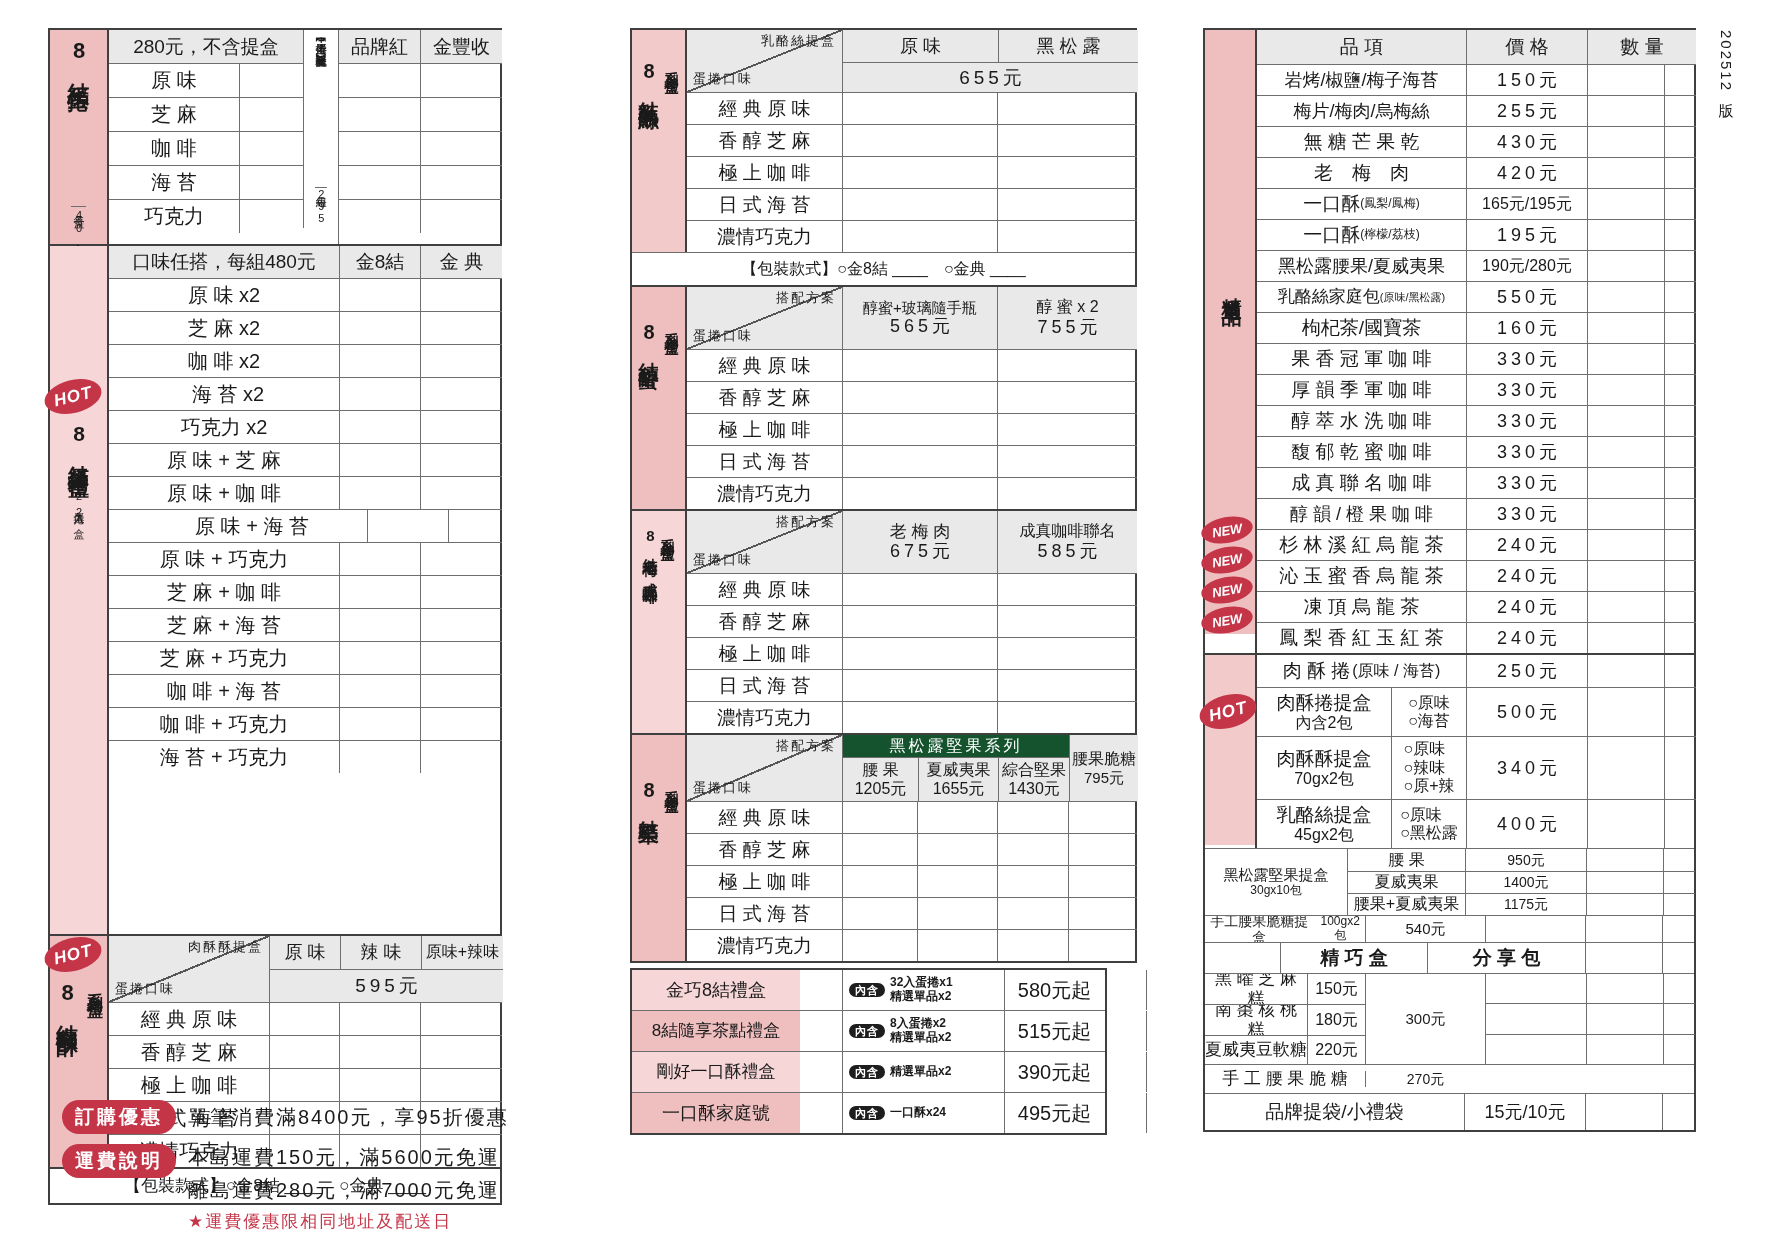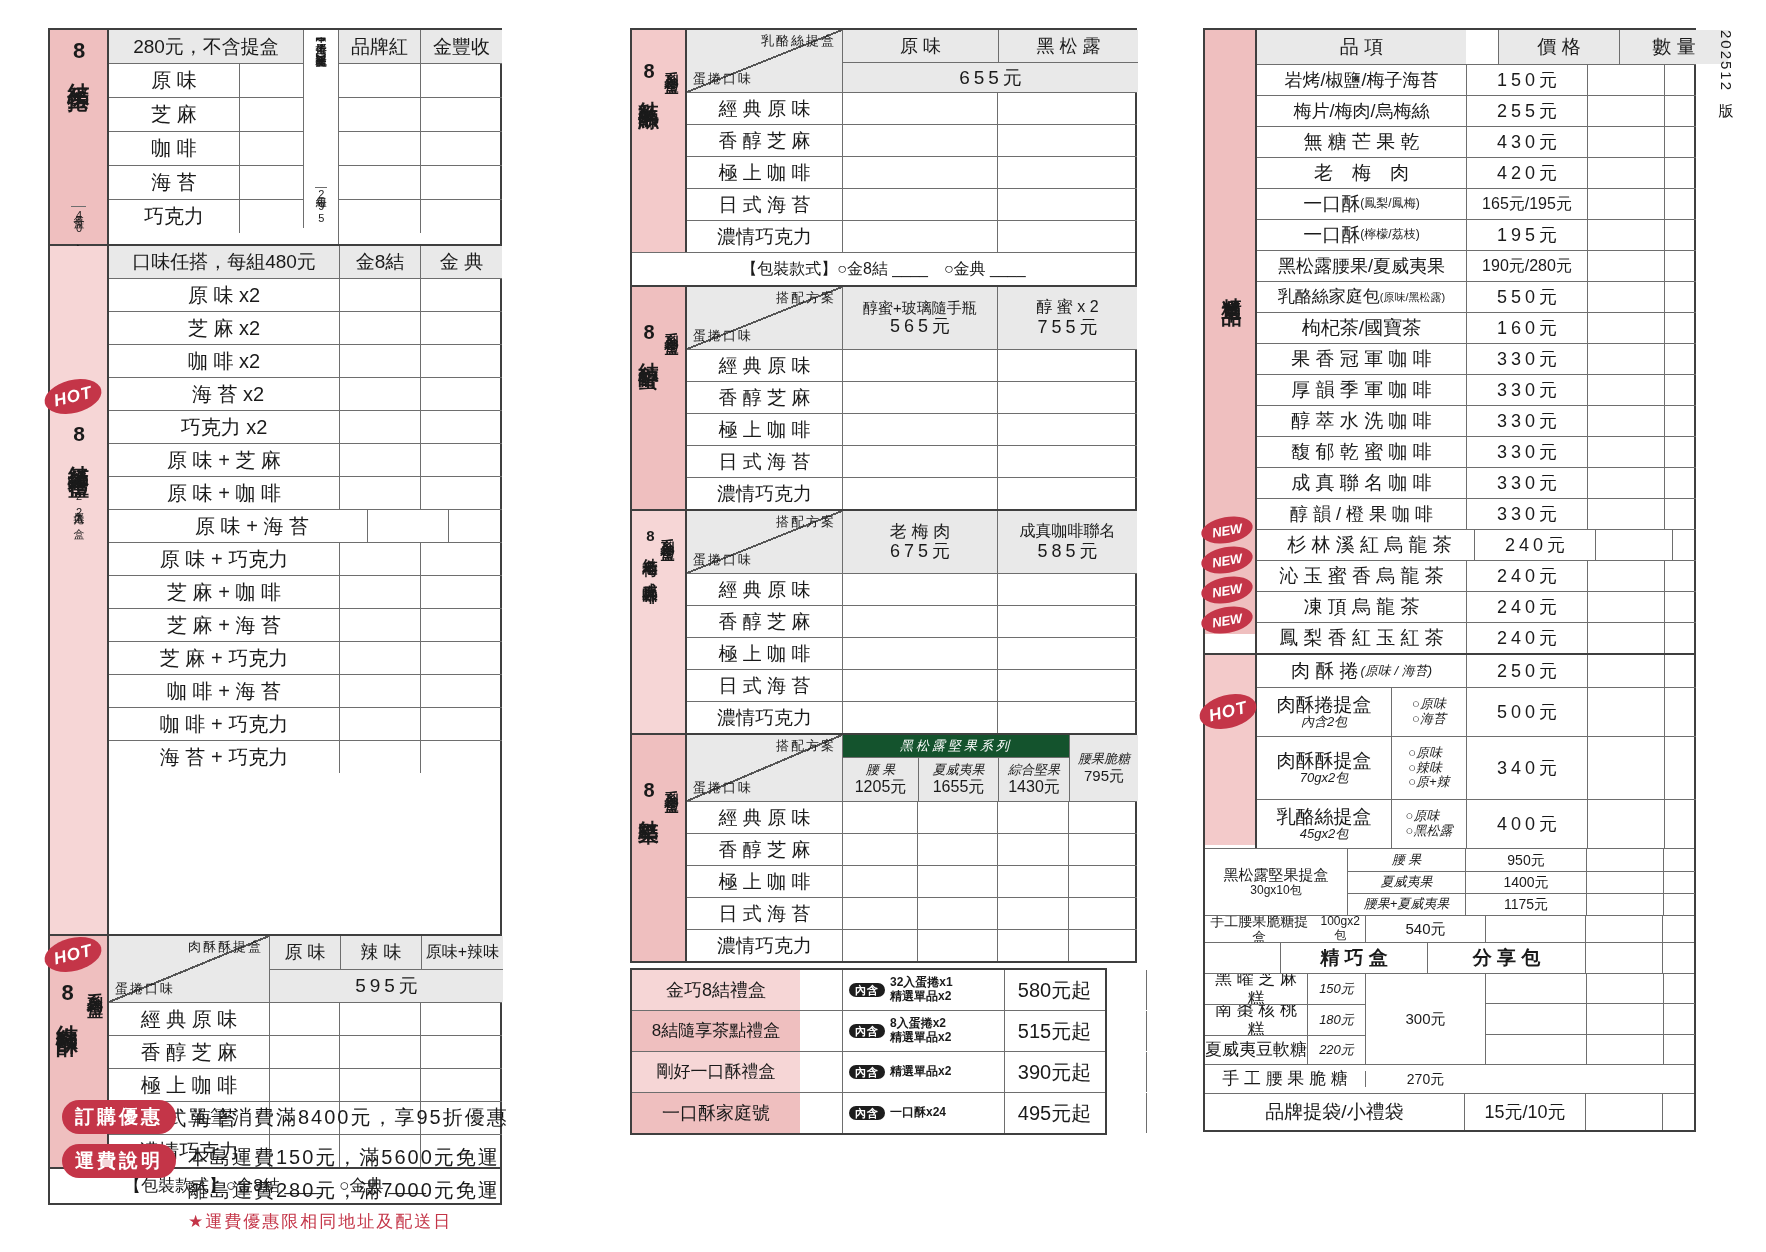--- a/index.html
+++ b/index.html
@@ -17,21 +17,21 @@
   .secb{border-top:2px solid #3f3f3f !important;}
   .side + *{border-left:2px solid #3f3f3f;}
   .head{background:#e9e9e9;}
   .dark{background:#14532d;color:#fff;}
   .pinkA{background:#efbfbf;}
   .pinkB{background:#f6d6d6;}
   .pinkC{background:#f3caca;}
   .side{display:flex;align-items:flex-start;justify-content:center;box-sizing:border-box;flex:none;position:relative;}
   .vt{writing-mode:vertical-rl;text-orientation:upright;letter-spacing:3px;}
   .bold{font-weight:bold;}
-  .f11{font-size:11px;} .f12{font-size:12px;} .f13{font-size:13px;font-style:italic;} .f14{font-size:14px;}
+  .f11{font-size:11px;} .f12{font-size:12px;} .f13{font-size:16px;} .f14{font-size:14px;}
   .f15{font-size:15px;} .f16{font-size:16px;} .f17{font-size:17px;} .f18{font-size:18px;}
   .f20{font-size:20px;} .f21{font-size:21px;} .f22{font-size:22px;}
   .sp{letter-spacing:4px;text-indent:4px;}
   .h30{height:30px;} .h31{height:31px;} .h32{height:32px;} .h33{height:33px;} .h34{height:34px;}
   .h36{height:36px;} .h40{height:40px;gap:42px;} .h44{height:44px;} .h48{height:48px;} .h62{height:62px;} .h66{height:66px;}
   .diag{position:relative;
         background:linear-gradient(to bottom right,#e9e9e9 calc(50% - 1px),#555 calc(50% - 1px),#555 calc(50% + 1px),#e9e9e9 calc(50% + 1px));}
   .diag .dt{position:absolute;top:4px;right:6px;font-size:13px;letter-spacing:2px;}
   .diag .db{position:absolute;bottom:5px;left:6px;font-size:13px;letter-spacing:2px;}
   .hot{position:absolute;width:58px;height:33px;border-radius:50%;background:#c43548;color:#fff;
@@ -590,21 +590,21 @@
           <div class="side pinkA" style="width:50px;height:604px;">
             <span class="vt f20 bold" style="position:absolute;top:252px;left:14px;border:none;">精選單品</span>
             <div class="new" style="left:-4px;top:487px;">NEW</div>
             <div class="new" style="left:-4px;top:517px;">NEW</div>
             <div class="new" style="left:-4px;top:547px;">NEW</div>
             <div class="new" style="left:-4px;top:577px;">NEW</div>
           </div>
           <div class="stack" style="width:439px;">
             <div class="r h34">
               <div class="c head" style="width:209px;">品 項</div>
-              <div class="c head" style="width:121px;margin-left:32px;">價 格</div>
+              <div class="c head" style="width:121px;">價 格</div>
               <div class="c head" style="width:109px;">數 量</div>
             </div>
             <div class="r h30">
                 <div class="c f18" style="width:209px;">岩烤/椒鹽/梅子海苔</div>
                 <div class="c f18 sp" style="width:121px;">150元</div>
                 <div class="c" style="width:77px;"></div>
                 <div class="c" style="width:32px;"></div>
               </div>
             <div class="r h30">
                 <div class="c f18" style="width:209px;">梅片/梅肉/烏梅絲</div>
@@ -693,21 +693,21 @@
                 <div class="c" style="width:77px;"></div>
                 <div class="c" style="width:32px;"></div>
               </div>
             <div class="r h30">
                 <div class="c f18" style="width:209px;">醇 韻 / 橙 果 咖 啡</div>
                 <div class="c f18 sp" style="width:121px;">330元</div>
                 <div class="c" style="width:77px;"></div>
                 <div class="c" style="width:32px;"></div>
               </div>
             <div class="r h30">
-                <div class="c f19" style="width:209px;margin-left:8px;">杉 林 溪 紅 烏 龍 茶</div>
+                <div class="c f19" style="width:209px;">杉 林 溪 紅 烏 龍 茶</div>
                 <div class="c f18 sp" style="width:121px;">240元</div>
                 <div class="c" style="width:77px;"></div>
                 <div class="c" style="width:32px;"></div>
               </div>
             <div class="r h30">
                 <div class="c f19" style="width:209px;">沁 玉 蜜 香 烏 龍 茶</div>
                 <div class="c f18 sp" style="width:121px;">240元</div>
                 <div class="c" style="width:77px;"></div>
                 <div class="c" style="width:32px;"></div>
               </div>

